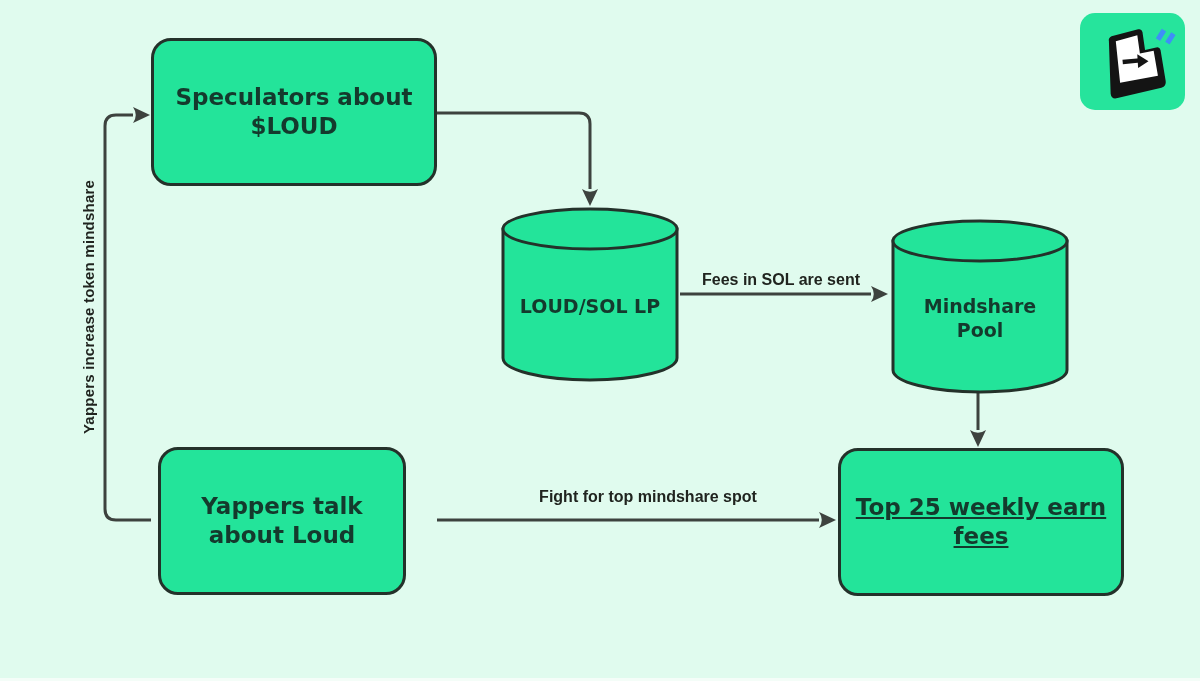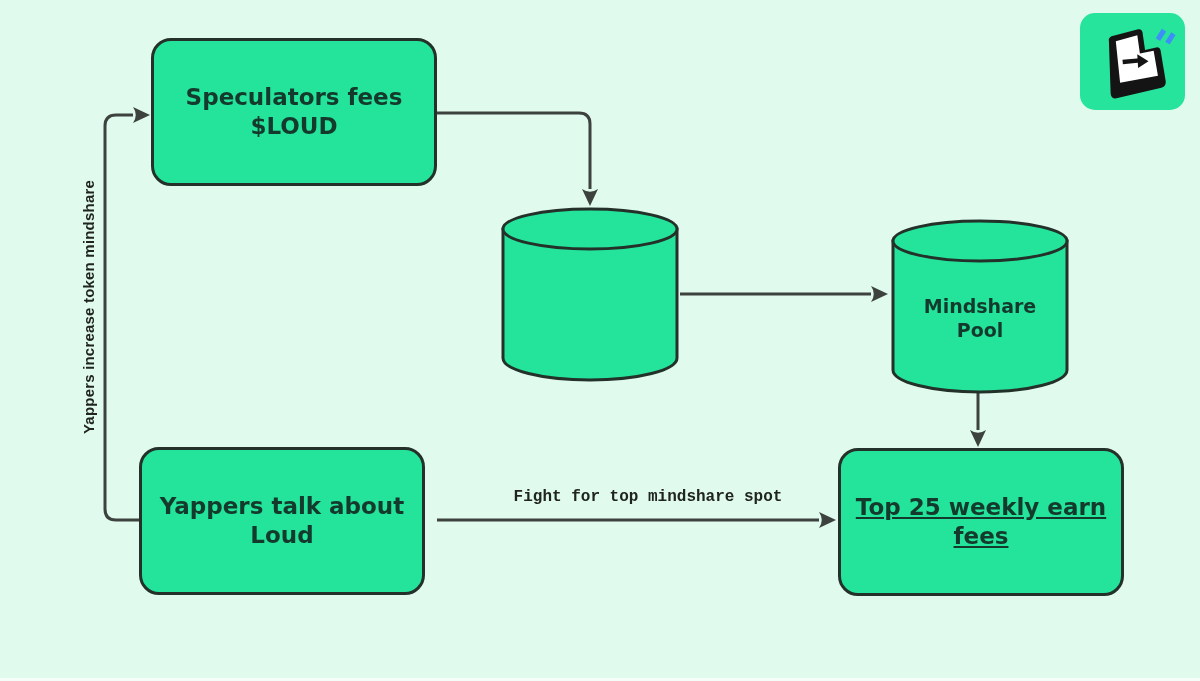--- a/index.html
+++ b/index.html
@@ -27,40 +27,40 @@
   }
   .box{
     background:var(--shape-green);
     border:3.5px solid var(--shape-border);
     border-radius:20px;
     font-family:"DejaVu Sans","Liberation Sans",sans-serif;
     font-weight:bold;font-size:23px;line-height:1.28;
     box-sizing:border-box;padding:8px 12px;
   }
   .box-speculators{left:151px;top:38px;width:286px;height:148px;}
-  .box-yappers{left:139px;top:447px;width:286px;height:148px;}
+  .box-yappers{left:158px;top:447px;width:248px;height:148px;}
   .box-top25{left:838px;top:448px;width:286px;height:148px;text-decoration:underline;}
   .box .lbl{width:258px;}
   .cyl{position:absolute;z-index:2;width:180px;height:177px;}
   .cyl-loudsol{left:500px;top:206px;}
   .cyl-mindshare{left:890px;top:218px;}
   .cyl svg{position:absolute;left:0;top:0;}
   .cyl .shape{fill:var(--shape-green);stroke:var(--shape-border);stroke-width:3;}
   .cyl .lbl{
     position:absolute;left:50%;top:57%;transform:translate(-50%,-50%);
     width:150px;text-align:center;color:var(--box-text);
     font-family:"DejaVu Sans","Liberation Sans",sans-serif;
     font-weight:bold;font-size:19px;line-height:1.25;
   }
   .edge-label{
     position:absolute;z-index:2;text-align:center;color:var(--label-text);
     font-family:"Liberation Sans",sans-serif;font-weight:bold;font-size:16px;
   }
   .edge-label-fees{left:666px;top:271px;width:230px;}
-  .edge-label-fight{left:513px;top:488px;width:270px;font-family:Liberation Mono, monospace;}
+  .edge-label-fight{left:513px;top:488px;width:270px;}
   .edge-label-vertical{
     left:88px;top:307px;width:auto;white-space:nowrap;
     transform:translate(-50%,-50%) rotate(-90deg);
     font-size:15px;letter-spacing:0.2px;
   }
   .logo{
     position:absolute;z-index:3;left:1080px;top:13px;width:105px;height:97px;
     background:var(--logo-green);border-radius:15px;
     display:flex;align-items:center;justify-content:center;
   }
@@ -78,46 +78,48 @@
       </marker>
     </defs>
     <path class="line" d="M 151 520 L 116 520 Q 105 520 105 509 L 105 126 Q 105 115 116 115 L 133 115" marker-end="url(#ah)"></path>
     <path class="line" d="M 437 113 L 579 113 Q 590 113 590 124 L 590 189" marker-end="url(#ah)"></path>
     <path class="line" d="M 680 294 L 871 294" marker-end="url(#ah)"></path>
     <path class="line" d="M 978 383 L 978 430" marker-end="url(#ah)"></path>
     <path class="line" d="M 437 520 L 819 520" marker-end="url(#ah)"></path>
   </svg>
 
   <div class="node box box-speculators">
-    <span class="lbl">Speculators fees $LOUD</span>
+    <span class="lbl">Speculators about $LOUD</span>
   </div>
 
   <div class="node box box-yappers">
     <span class="lbl">Yappers talk about Loud</span>
   </div>
 
   <div class="node box box-top25">
     <span class="lbl">Top 25 weekly earn fees</span>
   </div>
 
   <div class="cyl cyl-loudsol">
     <svg width="180" height="177" viewBox="0 0 180 177">
       <path class="shape" d="M3,23 L3,152 A87,22 0 0 0 177,152 L177,23 Z"></path>
       <ellipse class="shape" cx="90" cy="23" rx="87" ry="20"></ellipse>
     </svg>
+    <span class="lbl">LOUD/SOL LP</span>
   </div>
 
   <div class="cyl cyl-mindshare">
     <svg width="180" height="177" viewBox="0 0 180 177">
       <path class="shape" d="M3,23 L3,152 A87,22 0 0 0 177,152 L177,23 Z"></path>
       <ellipse class="shape" cx="90" cy="23" rx="87" ry="20"></ellipse>
     </svg>
     <span class="lbl">Mindshare Pool</span>
   </div>
 
+  <div class="edge-label edge-label-fees">Fees in SOL are sent</div>
 
   <div class="edge-label edge-label-fight">Fight for top mindshare spot</div>
 
   <div class="edge-label edge-label-vertical">Yappers increase token mindshare</div>
 
   <div class="logo">
     <svg width="90" height="86" viewBox="0 0 100 100">
       <path d="M22,26 Q21,22 25,20 L56,12 Q60,11 61,15 L64,36 L77,33 Q81,32 82,36 L88,72 Q89,78 83,80 L32,92 Q25,94 24,87 Z" fill="#141414"></path>
       <path d="M30,26 L55,19 L58,40 L74,37 L79,66 L35,74 Z" fill="#ffffff"></path>
       <path d="M38,50 L58,48" stroke="#141414" stroke-width="5" fill="none"></path>

